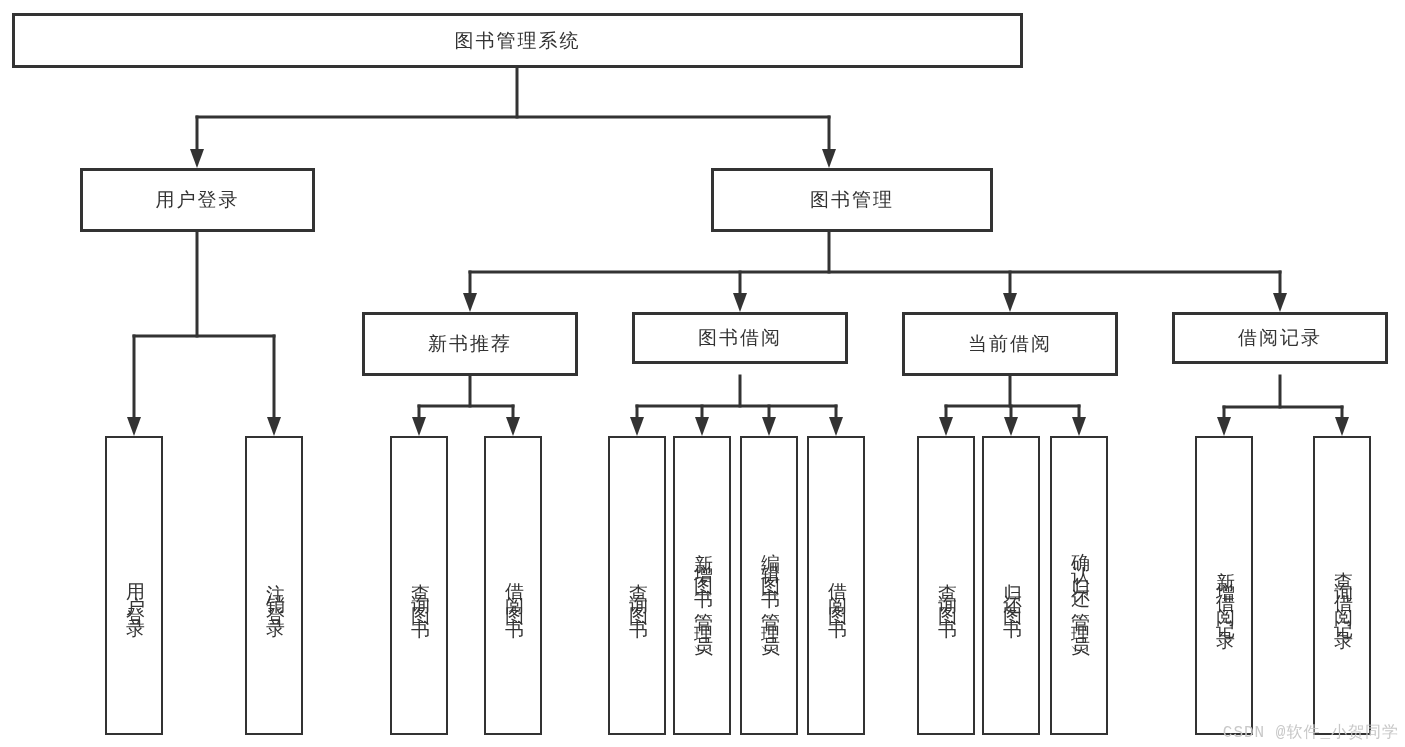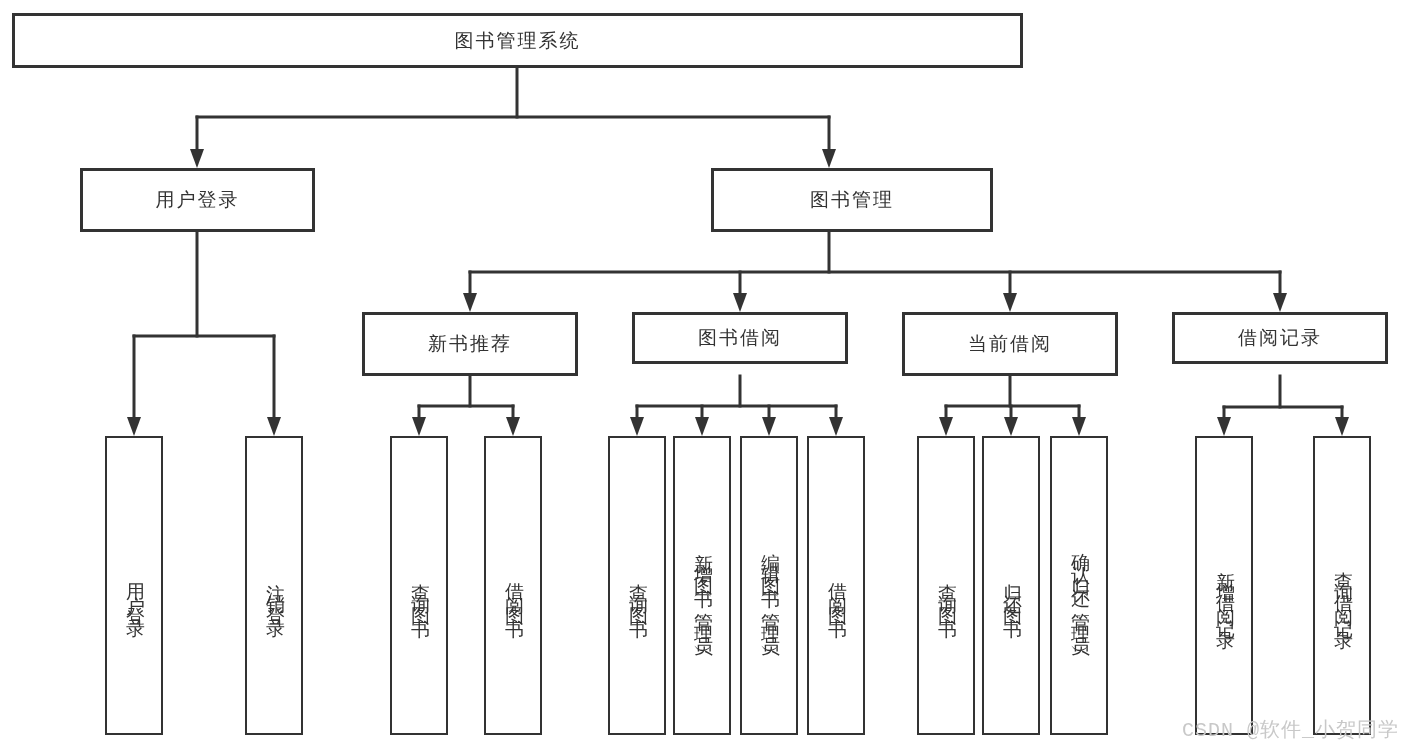--- a/index.html
+++ b/index.html
@@ -37,21 +37,21 @@
     text-orientation: mixed;
     letter-spacing: 12px;
     line-height: 1.1;
     margin-bottom: -12px;
     white-space: nowrap;
   }
   .watermark {
     position: absolute;
     right: 6px;
     bottom: 4px;
-    font-size: 20px;
+    font-size: 16px;
     letter-spacing: 1px;
     color: #c8c8c8;
     z-index: 10;
     white-space: nowrap;
   }
 </style>
 </head>
 <body>
 
 <div class="canvas">

